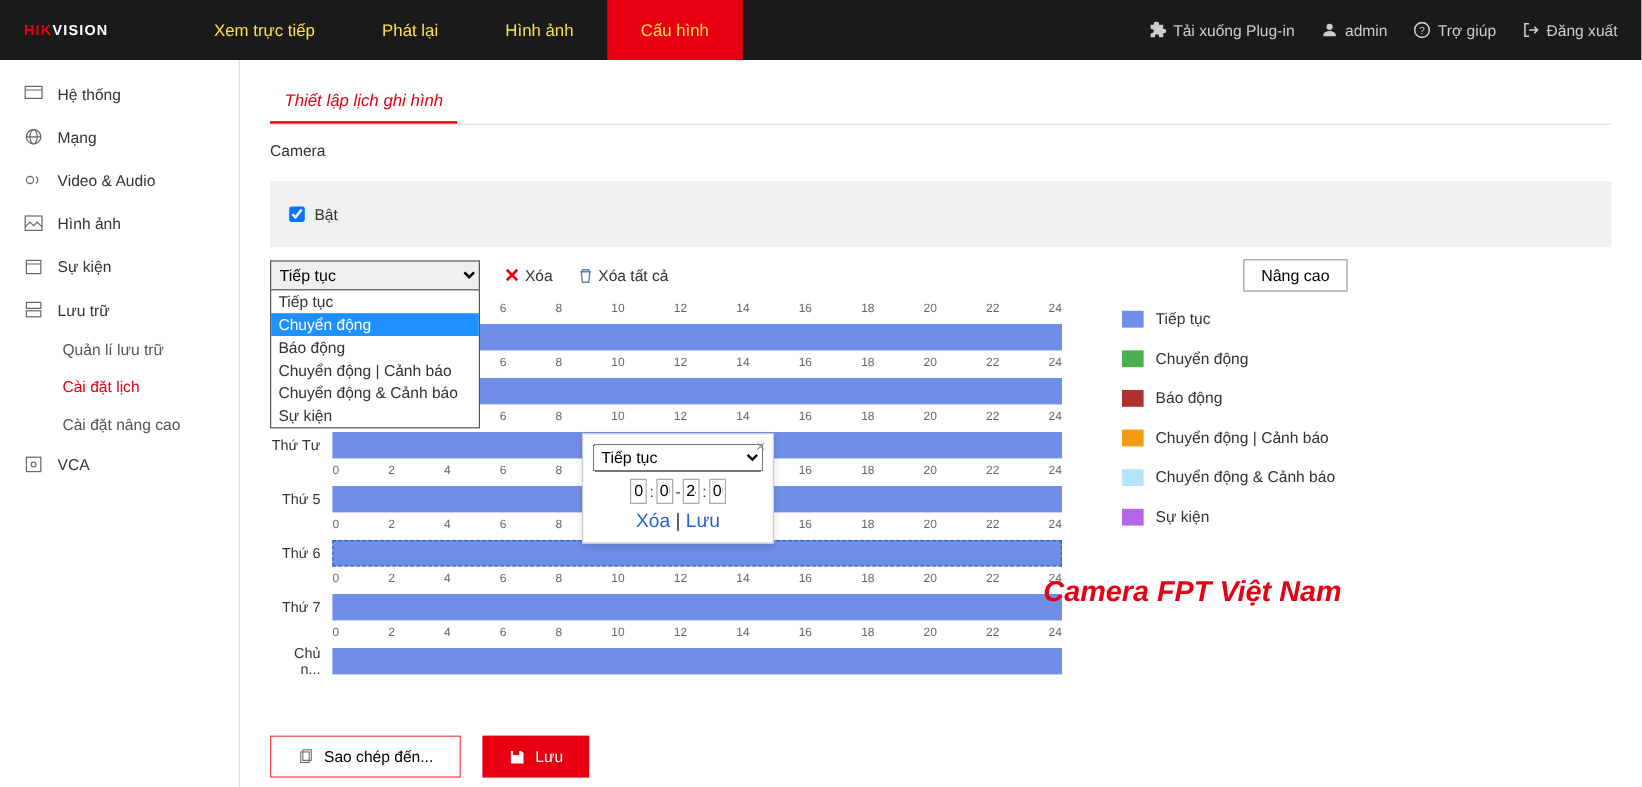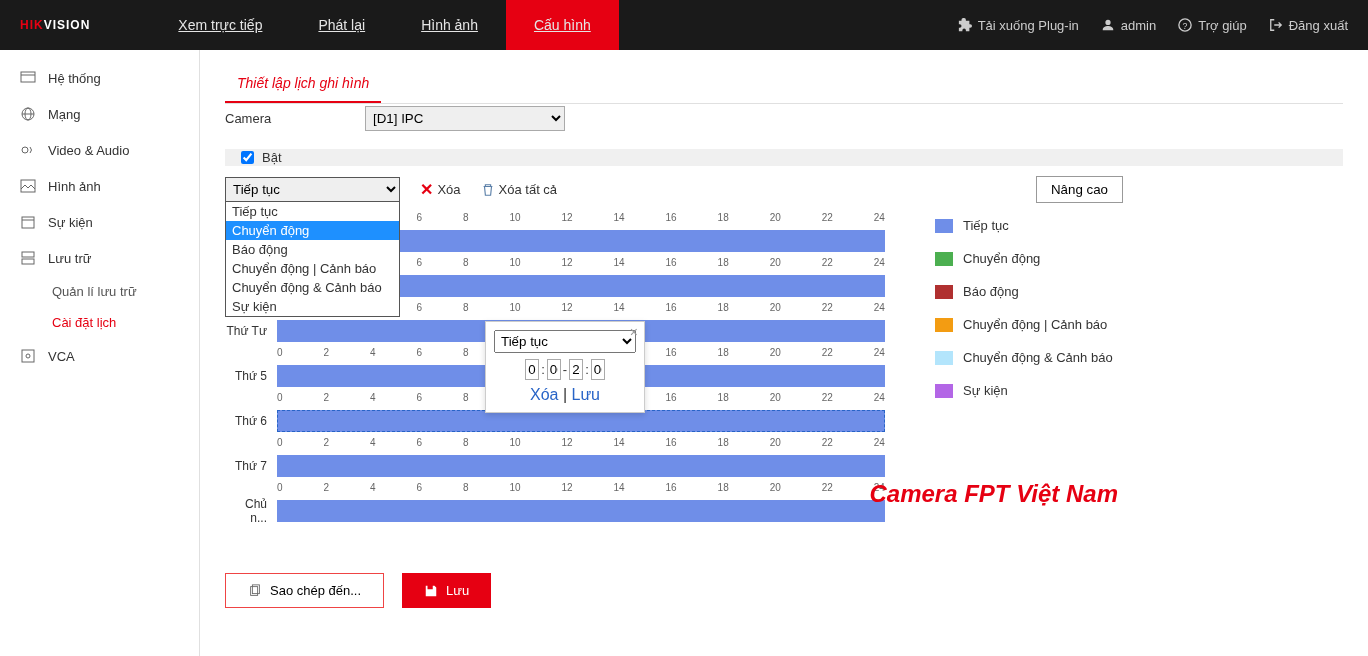--- a/index.html
+++ b/index.html
@@ -4,43 +4,43 @@
 <style>
 * { margin: 0; padding: 0; box-sizing: border-box; font-family: Arial, sans-serif; }
 body { background: #fff; font-size: 13px; color: #333; }
 
 
 .topbar { background: #1a1a1a; height: 50px; display: flex; align-items: center; padding: 0 20px; }
 .logo { font-weight: bold; font-size: 12px; letter-spacing: 1px; }
 .logo-hik { color: #e60012; }
 .logo-vision { color: #fff; }
 .nav-items { display: flex; margin-left: 60px; height: 100%; }
-.nav-item { color: #e5e5e5; padding: 0 28px; display: flex; align-items: center; cursor: pointer; font-size: 14px; text-decoration: underline; }
+.nav-item { color: #fde047; padding: 0 28px; display: flex; align-items: center; cursor: pointer; font-size: 14px; }
 .nav-item.active { background: #e60012; }
 .top-right { margin-left: auto; display: flex; align-items: flex-start; gap: 22px; }
 .top-right-item { color: #ccc; display: flex; align-items: center; gap: 6px; cursor: pointer; font-size: 13px; }
 .icon-puzzle, .icon-user, .icon-help, .icon-logout { width: 14px; height: 14px; display: inline-block; }
 
 
 .container { display: flex; height: calc(100vh - 50px); }
 .sidebar { width: 200px; border-right: 1px solid #e0e0e0; padding-top: 10px; }
 .sidebar-item { padding: 10px 20px; display: flex; align-items: center; gap: 12px; cursor: pointer; color: #333; }
 .sidebar-subitem { padding: 8px 20px 8px 52px; cursor: pointer; color: #555; }
 .sidebar-subitem.active { color: #e60012; }
 .sidebar-icon { width: 16px; height: 16px; display: inline-block; }
 
 .main { flex: 1; padding: 0 25px; overflow: auto; }
 .tab-header { border-bottom: 1px solid #e0e0e0; margin-top: 15px; }
 .tab { display: inline-block; padding: 10px 12px; color: #e60012; border-bottom: 2px solid #e60012; font-size: 14px; font-style: italic; }
 
-.row { display: flex; align-items: center; margin-top: 2px; }
+.row { display: flex; align-items: center; margin-top: 14px; }
 .row-label { width: 140px; color: #333; }
 select.camera-select { width: 200px; padding: 3px; border: 1px solid #aaa; }
 
-.enable-row { background: #f0f0f0; padding: 1px 16px; margin-top: 18px; display: flex; align-items: center; gap: 8px; }
+.enable-row { background: #f0f0f0; padding: 20px 16px; margin-top: 18px; display: flex; align-items: center; gap: 8px; }
 
 .controls-row { display: flex; align-items: center; margin-top: 10px; gap: 20px; position: relative; }
 .rec-type-wrap { position: relative; }
 .rec-type-select { width: 175px; padding: 3px; border: 1px solid #555; }
 .dropdown-open { position: absolute; top: 24px; left: 0; width: 175px; background: #fff; border: 1px solid #555; z-index: 50; }
 .dropdown-opt { padding: 2px 6px; cursor: pointer; }
 .dropdown-opt.highlighted { background: #1e90ff; color: #fff; }
 .del-btn { display: flex; align-items: center; gap: 4px; cursor: pointer; color: #333; }
 .del-x { color: #e60012; font-size: 16px; font-weight: bold; }
 .del-icon { color: #5a7fa8; }
@@ -162,39 +162,37 @@
     </div>
     <div class="sidebar-item">
       <svg class="sidebar-icon" viewBox="0 0 16 16">
           <rect x="2" y="2" width="12" height="5" fill="none" stroke="#666"></rect>
           <rect x="2" y="9" width="12" height="5" fill="none" stroke="#666"></rect>
         </svg>
       <span>Lưu trữ</span>
     </div>
     <div class="sidebar-subitem">Quản lí lưu trữ</div>
     <div class="sidebar-subitem active">Cài đặt lịch</div>
+    <div class="sidebar-subitem">Cài đặt nâng cao</div>
     <div class="sidebar-item">
       <svg class="sidebar-icon" viewBox="0 0 16 16">
           <rect x="2" y="2" width="12" height="12" fill="none" stroke="#666"></rect>
           <circle cx="8" cy="8" r="2" fill="none" stroke="#666"></circle>
         </svg>
       <span>VCA</span>
     </div>
   </div>
 
   <div class="main">
     <div class="tab-header">
       <div class="tab">Thiết lập lịch ghi hình</div>
     </div>
 
     <div class="row">
       <div class="row-label">Camera</div>
-      <select class="camera-select">
-        <option>[D1] IPC</option>
-      </select>
     </div>
 
     <div class="enable-row">
       <input type="checkbox" checked="" style="">
       <span>Bật</span>
     </div>
 
     <div class="controls-row">
       <div class="rec-type-wrap">
         <select class="rec-type-select">

